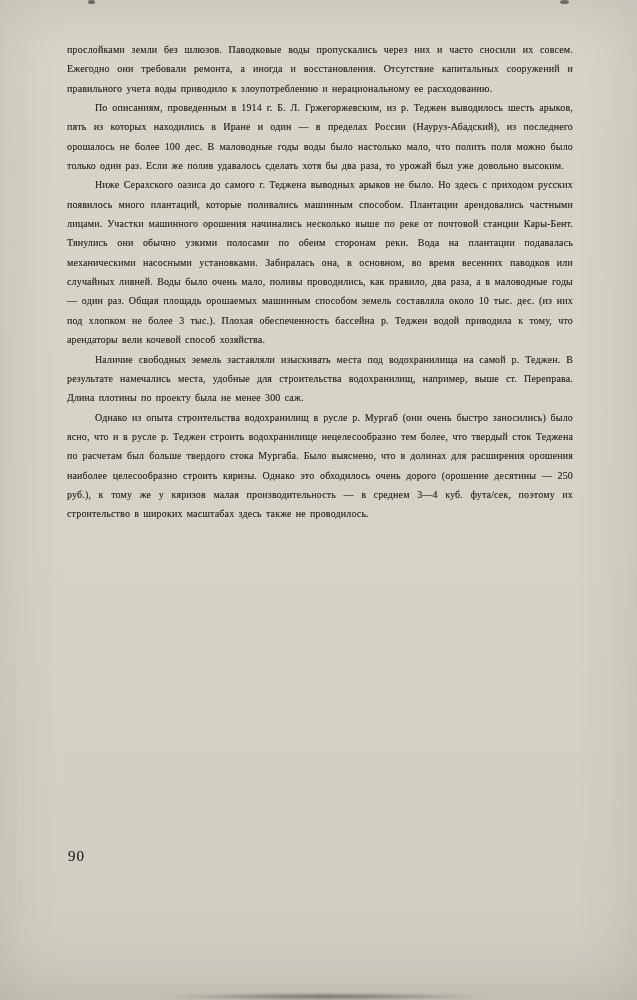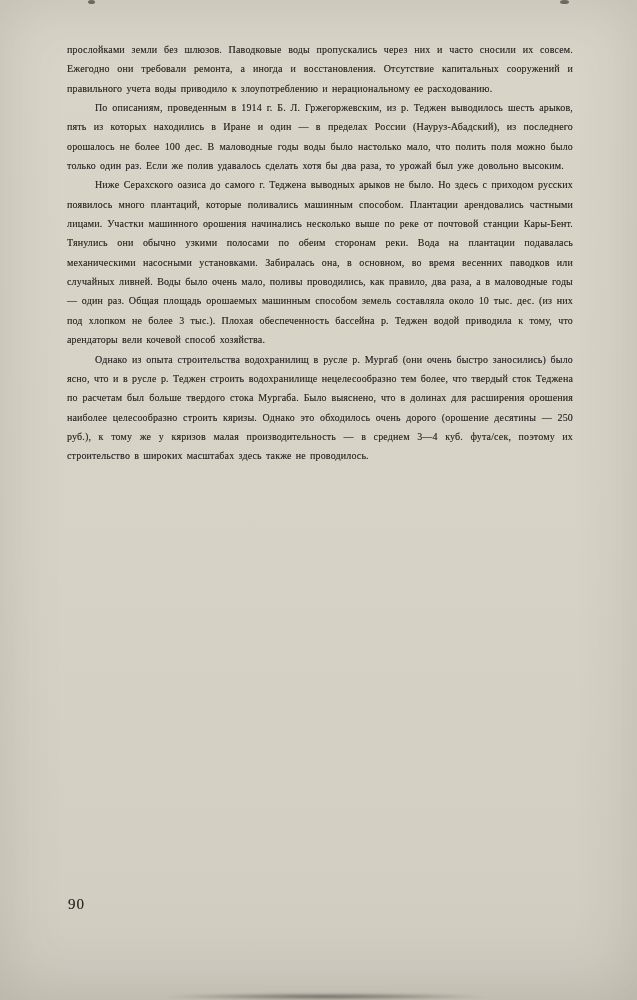--- a/index.html
+++ b/index.html
@@ -54,36 +54,37 @@
     text-indent: 0;
     
     text-shadow: 0 0 0.4px rgba(46,43,38,0.55);
   }
   .para.indent {
     text-indent: 28px;
   }
   .page-number {
     position: absolute;
     left: 68px;
-    top: 896px;
+    top: 848px;
     font-size: 15px;
     letter-spacing: 1px;
     text-shadow: 0 0 0.4px rgba(46,43,38,0.55);
   }
 </style>
 </head>
 <body>
 
 <div class="scan-page">
   <span class="edge-speck speck-a"></span>
   <span class="edge-speck speck-b"></span>
 
   <div class="text-column">
       <p class="para">прослойками земли без шлюзов. Паводковые воды пропускались через них и часто сносили их совсем. Ежегодно они требовали ремонта, а иногда и восстановления. Отсутствие капитальных сооружений и правильного учета воды приводило к злоупотреблению и нерациональному ее расходованию.</p>
       <p class="para indent">По описаниям, проведенным в 1914 г. Б. Л. Гржегоржевским, из р. Теджен выводилось шесть арыков, пять из которых находились в Иране и один — в пределах России (Науруз-Абадский), из последнего орошалось не более 100 дес. В маловодные годы воды было настолько мало, что полить поля можно было только один раз. Если же полив удавалось сделать хотя бы два раза, то урожай был уже довольно высоким.</p>
       <p class="para indent">Ниже Серахского оазиса до самого г. Теджена выводных арыков не было. Но здесь с приходом русских появилось много плантаций, которые поливались машинным способом. Плантации арендовались частными лицами. Участки машинного орошения начинались несколько выше по реке от почтовой станции Кары-Бент. Тянулись они обычно узкими полосами по обеим сторонам реки. Вода на плантации подавалась механическими насосными установками. Забиралась она, в основном, во время весенних паводков или случайных ливней. Воды было очень мало, поливы проводились, как правило, два раза, а в маловодные годы — один раз. Общая площадь орошаемых машинным способом земель составляла около 10 тыс. дес. (из них под хлопком не более 3 тыс.). Плохая обеспеченность бассейна р. Теджен водой приводила к тому, что арендаторы вели кочевой способ хозяйства.</p>
+      <p class="para indent">Наличие свободных земель заставляли изыскивать места под водохранилища на самой р. Теджен. В результате намечались места, удобные для строительства водохранилищ, например, выше ст. Переправа. Длина плотины по проекту была не менее 300 саж.</p>
       <p class="para indent">Однако из опыта строительства водохранилищ в русле р. Мургаб (они очень быстро заносились) было ясно, что и в русле р. Теджен строить водохранилище нецелесообразно тем более, что твердый сток Теджена по расчетам был больше твердого стока Мургаба. Было выяснено, что в долинах для расширения орошения наиболее целесообразно строить кяризы. Однако это обходилось очень дорого (орошение десятины — 250 руб.), к тому же у кяризов малая производительность — в среднем 3—4 куб. фута/сек, поэтому их строительство в широких масштабах здесь также не проводилось.</p>
     </div>
 
   <div class="page-number">90</div>
 
   <div class="edge-smudge-bottom"></div>
 </div>
 
 </body></html>

